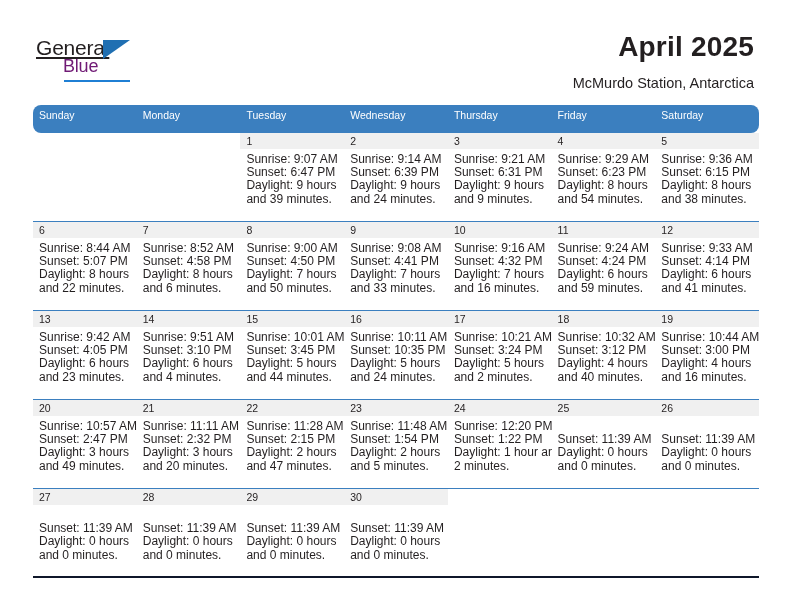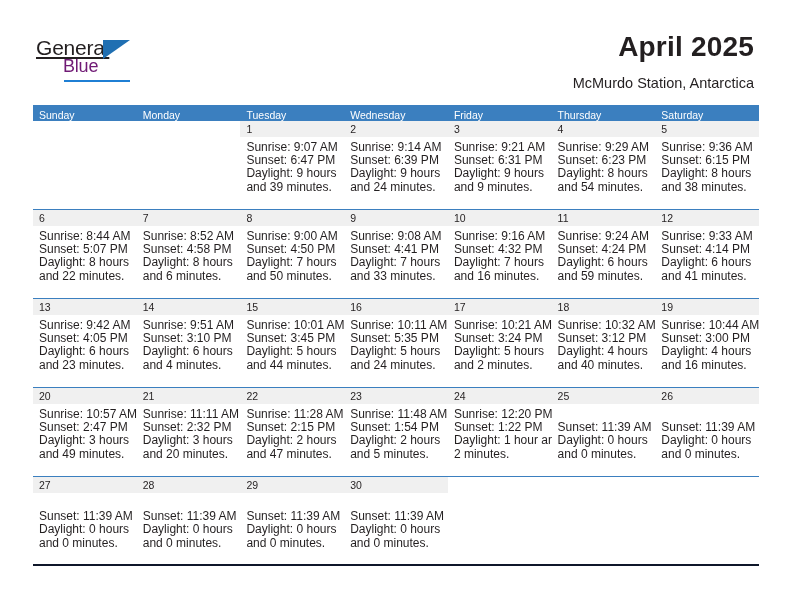--- a/index.html
+++ b/index.html
@@ -96,21 +96,22 @@
   
   .calendar {
     position: absolute;
     left: 33px;
     top: 105px;
     width: 726px;
   }
   .dow-row {
     display: flex;
     background: #3b7fbf;
-    height: 16px;
+    height: 28px;
+    border-radius: 8px;
   }
   .dow {
     flex: 1 1 0;
     color: #ffffff;
     font-size: 10.5px;
     line-height: 20px;
     padding-left: 6px;
     box-sizing: border-box;
     white-space: nowrap;
   }
@@ -176,22 +177,22 @@
     </div>
 
   </div>
 
   <div class="calendar">
     <div class="dow-row" id="dow-row">
         <div class="dow">Sunday</div>
         <div class="dow">Monday</div>
         <div class="dow">Tuesday</div>
         <div class="dow">Wednesday</div>
+        <div class="dow">Thursday</div>
         <div class="dow">Friday</div>
-        <div class="dow">Thursday</div>
         <div class="dow">Saturday</div>
       </div>
     <div id="weeks-container">
         <div class="week">
           <div class="cell blank">
             <div class="cell-num"></div>
             <div class="cell-body"></div>
           </div>
           <div class="cell blank">
             <div class="cell-num"></div>
@@ -333,21 +334,21 @@
               <div class="line">Sunrise: 10:01 AM</div>
               <div class="line">Sunset: 3:45 PM</div>
               <div class="line">Daylight: 5 hours</div>
               <div class="line">and 44 minutes.</div>
             </div>
           </div>
           <div class="cell">
             <div class="cell-num">16</div>
             <div class="cell-body">
               <div class="line">Sunrise: 10:11 AM</div>
-              <div class="line">Sunset: 5:35 PM</div>
+              <div class="line">Sunset: 10:35 PM</div>
               <div class="line">Daylight: 5 hours</div>
               <div class="line">and 24 minutes.</div>
             </div>
           </div>
           <div class="cell">
             <div class="cell-num">17</div>
             <div class="cell-body">
               <div class="line">Sunrise: 10:21 AM</div>
               <div class="line">Sunset: 3:24 PM</div>
               <div class="line">Daylight: 5 hours</div>

